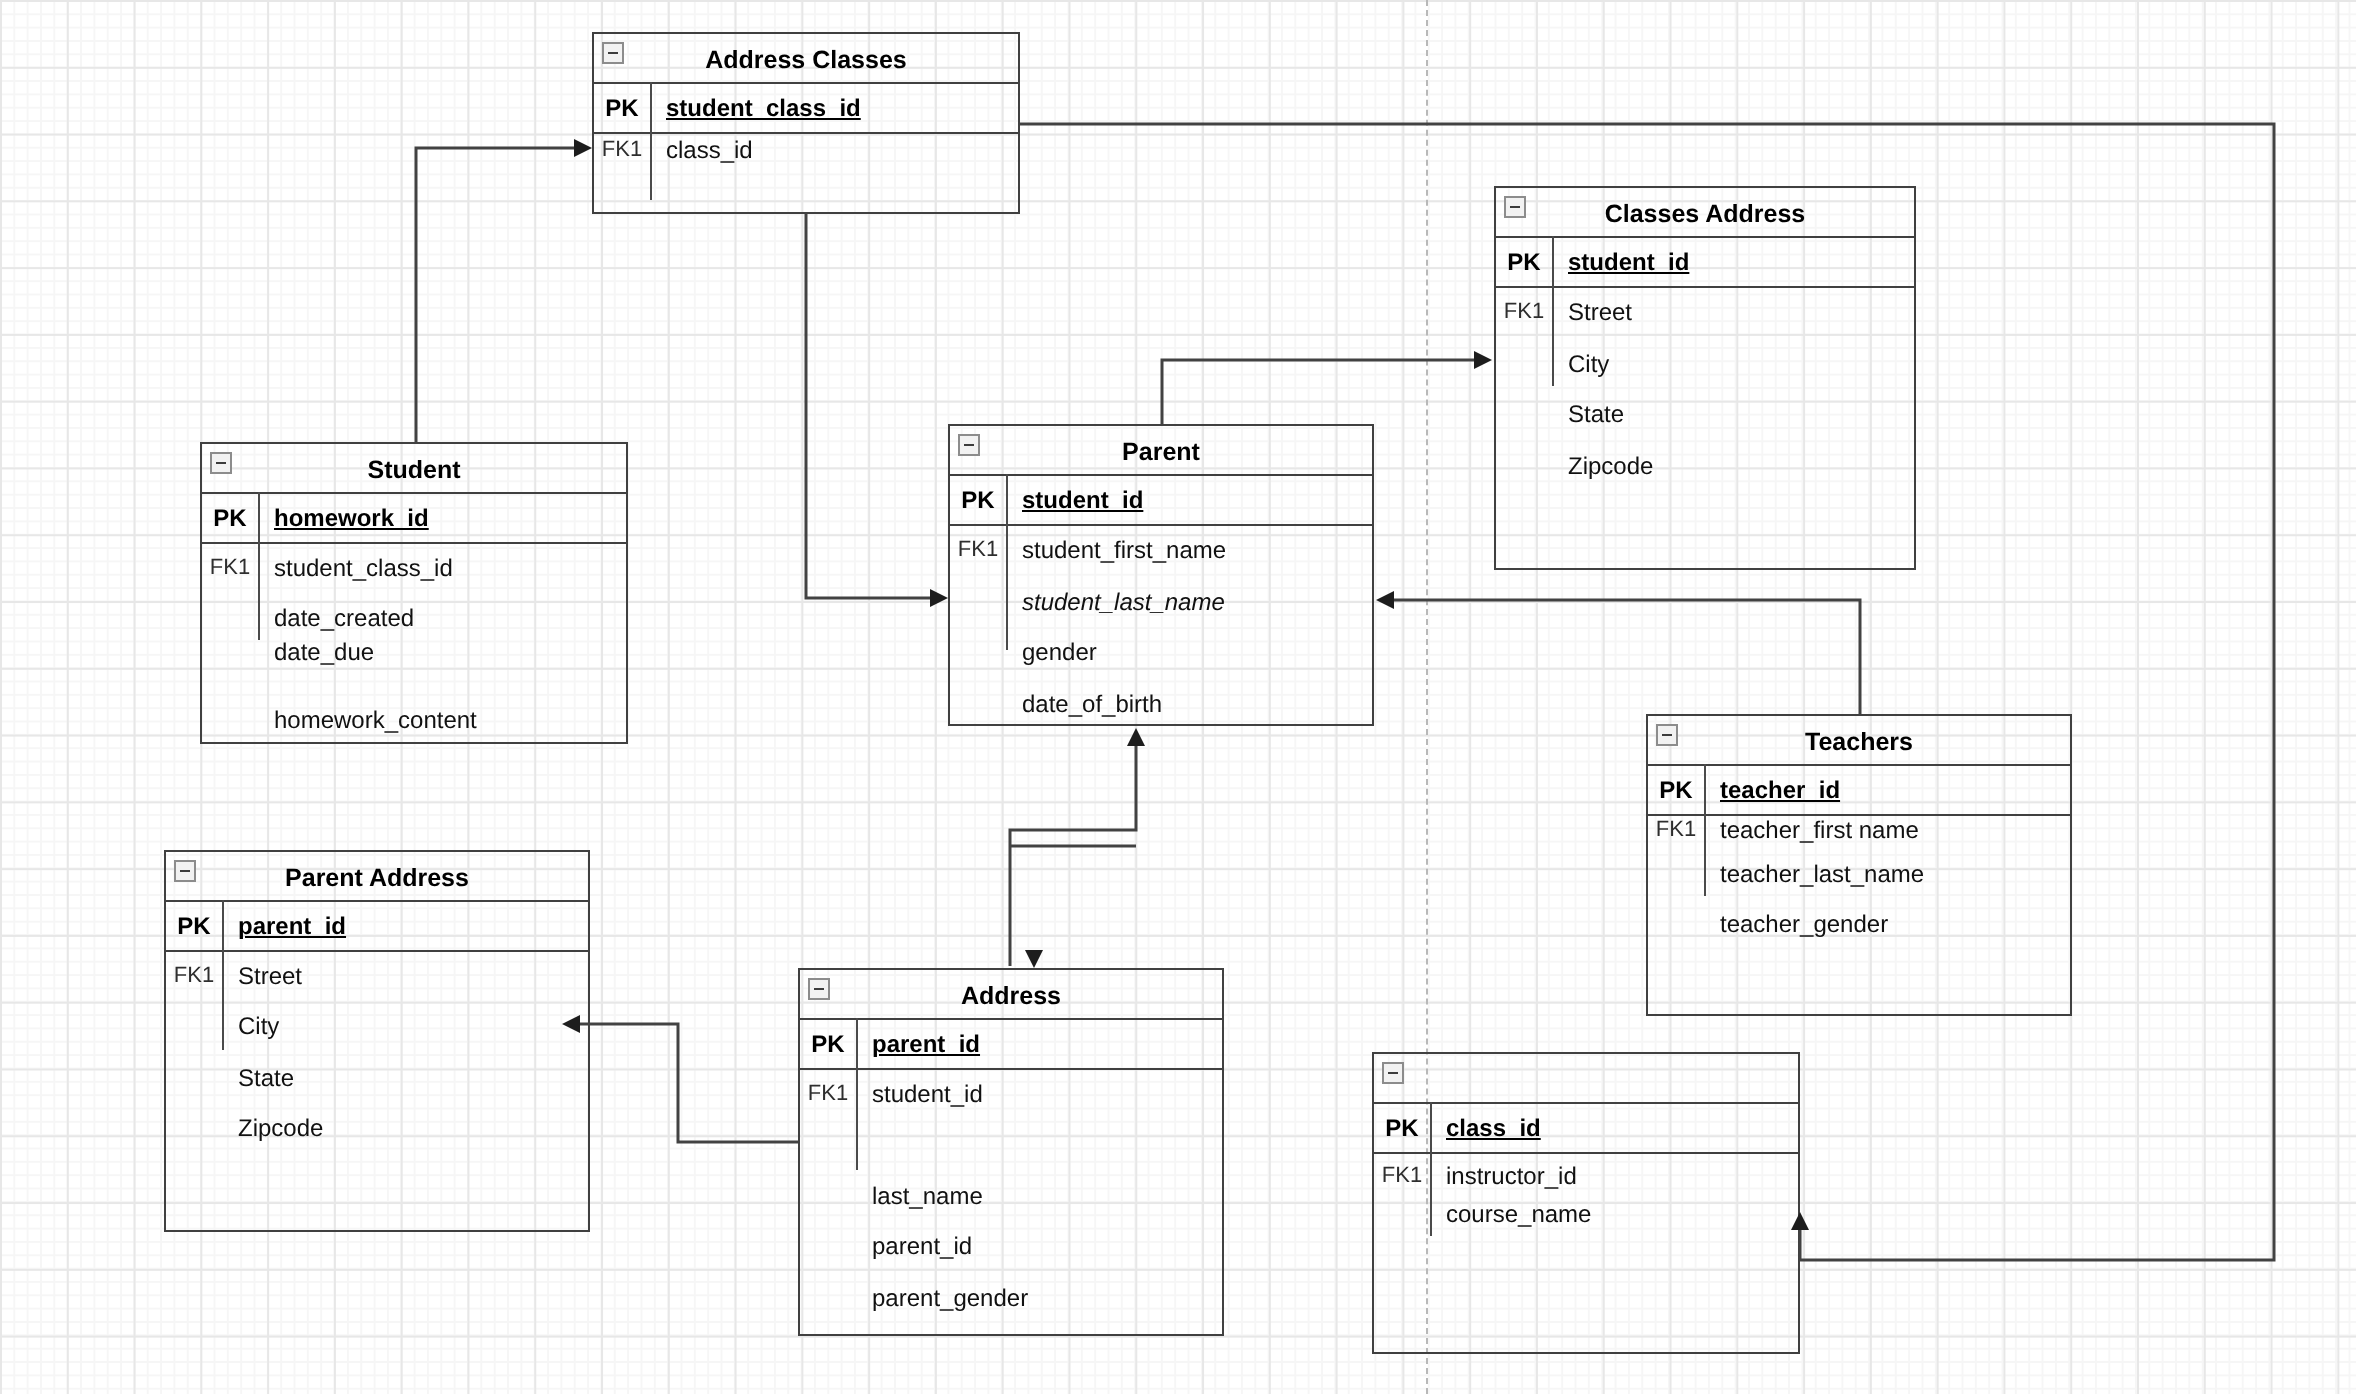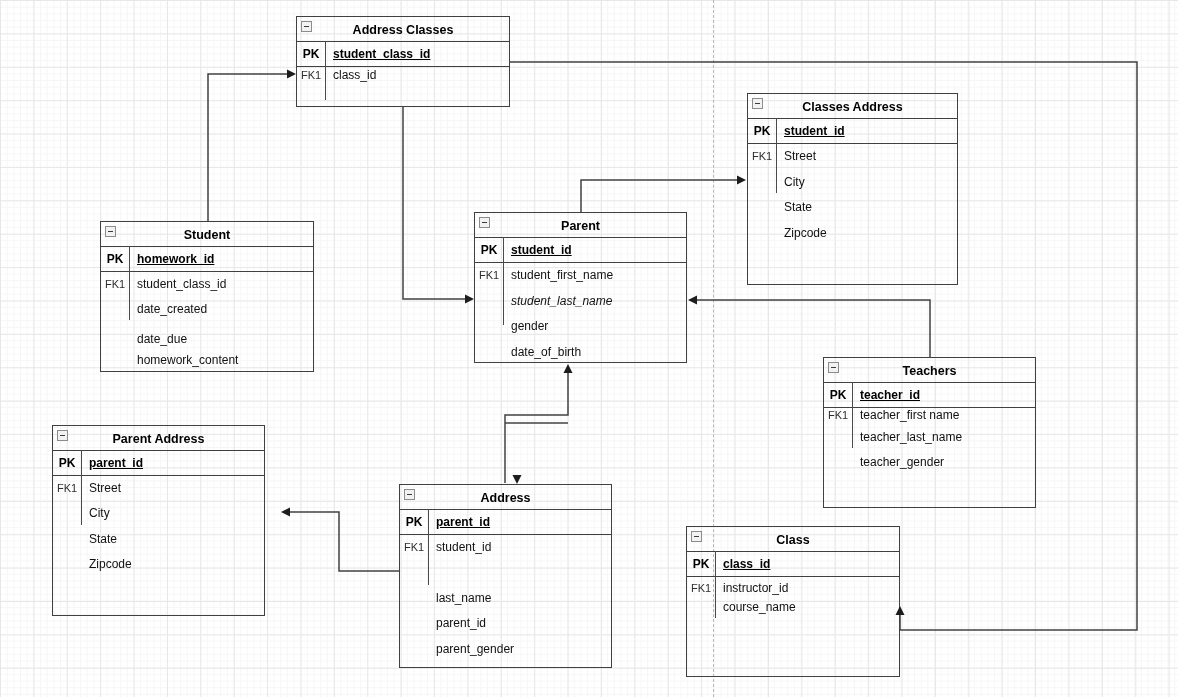--- a/index.html
+++ b/index.html
@@ -105,21 +105,21 @@
         </div>
         <div class="hline" style="top: 48.5px;"></div>
         <div class="vline" style="height: 74px;"></div>
         <div class="row" style="top: 49.5px;">
           <span class="keycol fk-label">FK1</span>
           <span class="fname">student_class_id</span>
         </div>
         <div class="row" style="top: 74.5px;">
           <span class="fname">date_created</span>
         </div>
-        <div class="row" style="top: 105px;">
+        <div class="row" style="top: 92px;">
           <span class="fname">date_due</span>
         </div>
         <div class="row" style="top: 125.5px;">
           <span class="fname">homework_content</span>
         </div>
       </div>
       <div class="entity" style="left: 474px; top: 212px; width: 213px; height: 151px;">
         <div class="collapse"></div>
         <div class="title">Parent</div>
         <div class="hline" style="top: 23.5px;"></div>
@@ -157,21 +157,21 @@
           <span class="keycol fk-label">FK1</span>
           <span class="fname">teacher_first name</span>
         </div>
         <div class="row" style="top: 66.5px;">
           <span class="fname">teacher_last_name</span>
         </div>
         <div class="row" style="top: 91.5px;">
           <span class="fname">teacher_gender</span>
         </div>
       </div>
-      <div class="entity" style="left: 52px; top: 425px; width: 213px; height: 191px;">
+      <div class="entity" style="left: 82px; top: 425px; width: 213px; height: 191px;">
         <div class="collapse"></div>
         <div class="title">Parent Address</div>
         <div class="hline" style="top: 23.5px;"></div>
         <div class="row" style="top: 25px;">
           <span class="keycol pk-label">PK</span>
           <span class="fname pkf">parent_id</span>
         </div>
         <div class="hline" style="top: 48.5px;"></div>
         <div class="vline" style="height: 75px;"></div>
         <div class="row" style="top: 49.5px;">
@@ -207,21 +207,20 @@
         </div>
         <div class="row" style="top: 125.5px;">
           <span class="fname">parent_id</span>
         </div>
         <div class="row" style="top: 151.5px;">
           <span class="fname">parent_gender</span>
         </div>
       </div>
       <div class="entity" style="left: 686px; top: 526px; width: 214px; height: 151px;">
         <div class="collapse"></div>
-        <div class="title">Class</div>
         <div class="hline" style="top: 23.5px;"></div>
         <div class="row" style="top: 25px;">
           <span class="keycol pk-label">PK</span>
           <span class="fname pkf">class_id</span>
         </div>
         <div class="hline" style="top: 48.5px;"></div>
         <div class="vline" style="height: 67px;"></div>
         <div class="row" style="top: 48.5px;">
           <span class="keycol fk-label">FK1</span>
           <span class="fname">instructor_id</span>

